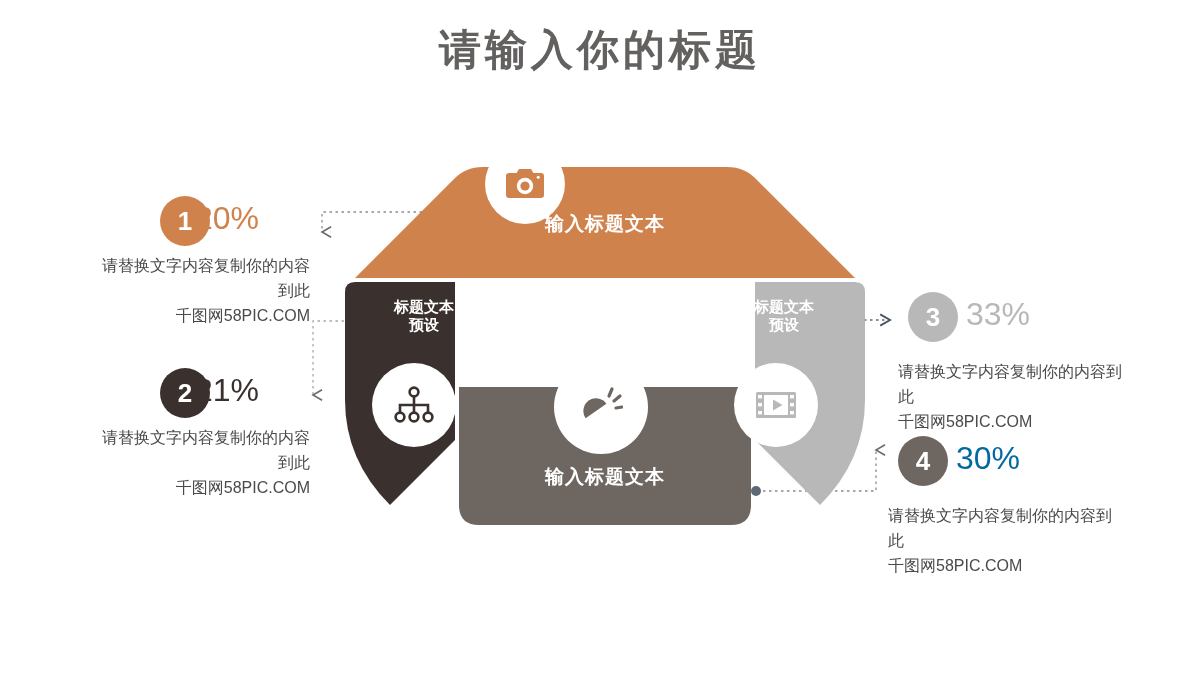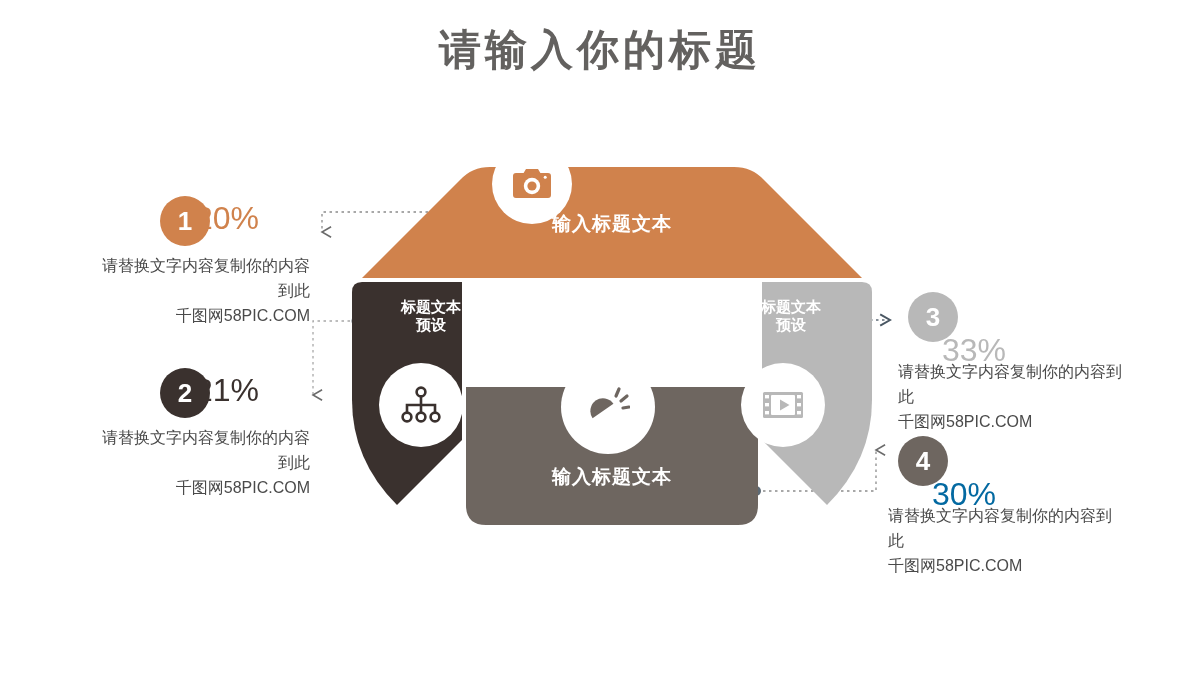--- a/index.html
+++ b/index.html
@@ -34,21 +34,21 @@
     font-size: 42px;
     font-weight: 700;
     letter-spacing: 4px;
     color: #63615f;
     white-space: nowrap;
   }
 
   
   .stage {
     position: absolute;
-    left: 342px;
+    left: 335px;
     top: 150px;
     width: 540px;
     height: 390px;
   }
 
   .svg-diagram {
     position: absolute;
     left: 0; top: 0;
     width: 540px;
     height: 390px;
@@ -144,21 +144,21 @@
   }
 
   
   .callout.left .callout-desc { text-align: right; }
   .callout.left .badge { left: 68px; }
   .callout.left .pct   { left: 103px; }
 
   
   .callout.right .callout-desc { text-align: left; }
   .callout.right .badge { left: 10px; }
-  .callout.right .pct   { left: 44px; margin-top: 36px; }
+  .callout.right .pct   { left: 68px; }
 
   
   #callout-1 { left: 92px;  top: 196px; width: 218px; }
   #callout-2 { left: 92px;  top: 368px; width: 218px; }
   #callout-3 { left: 898px; top: 292px; width: 232px; }
   #callout-4 { left: 888px; top: 436px; width: 232px; }
 
   #callout-1 .callout-desc,
   #callout-2 .callout-desc { margin-top: 4px; }
   #callout-3 .callout-desc,

